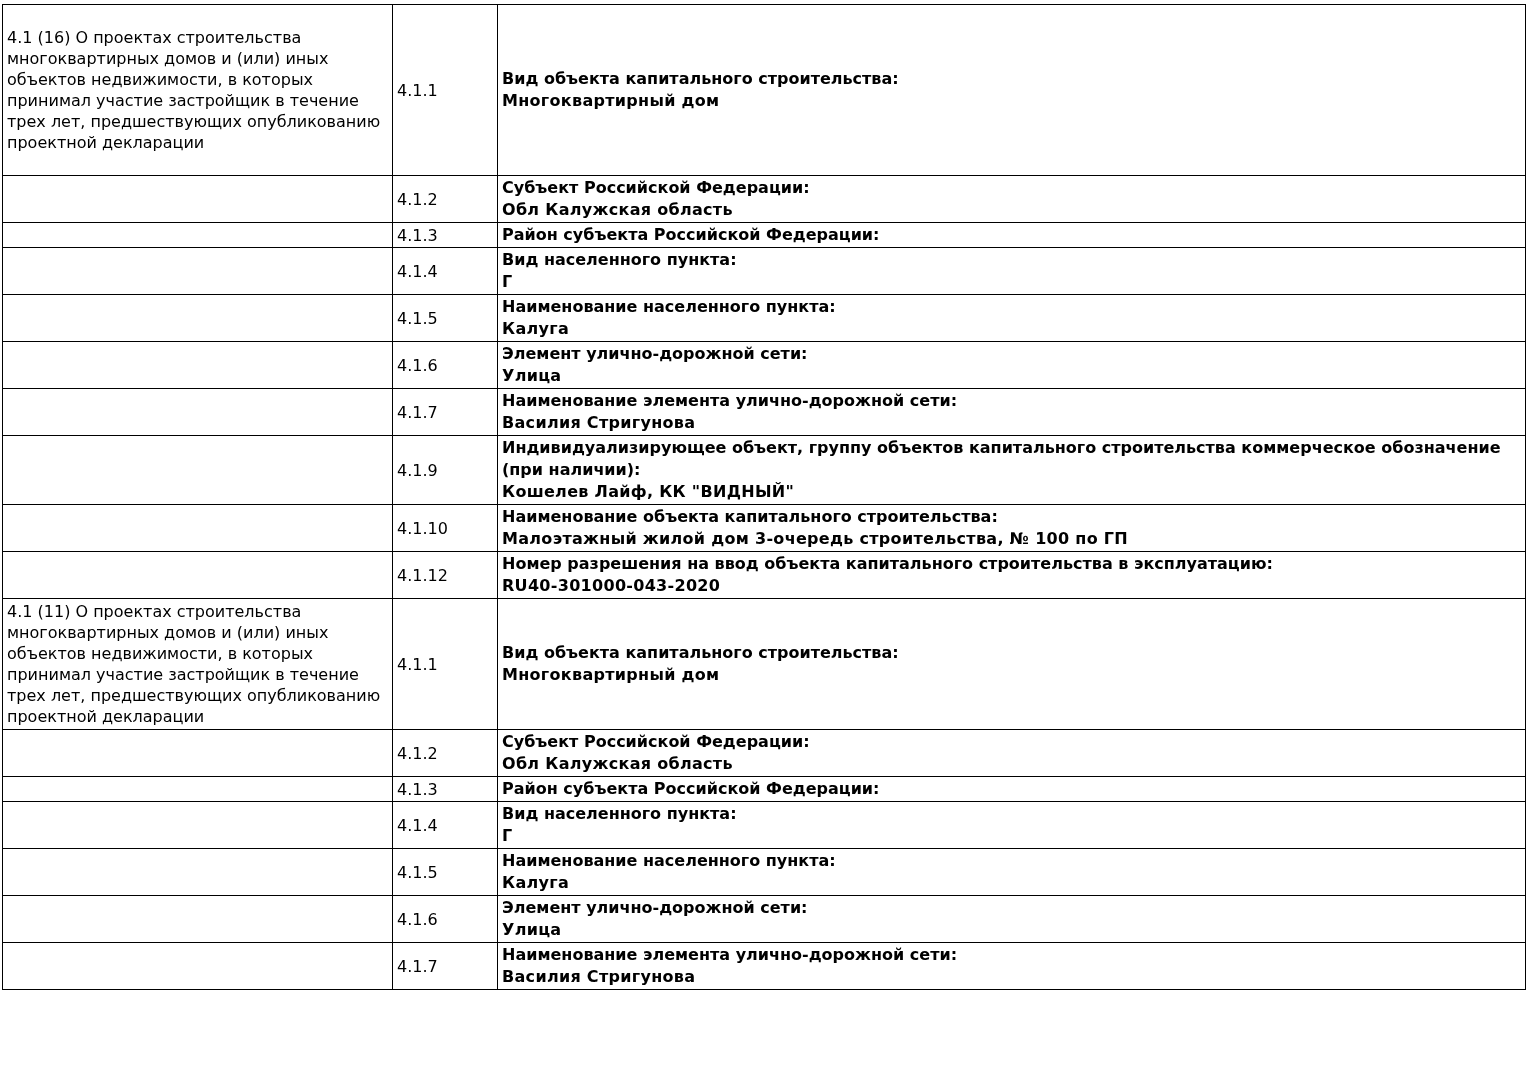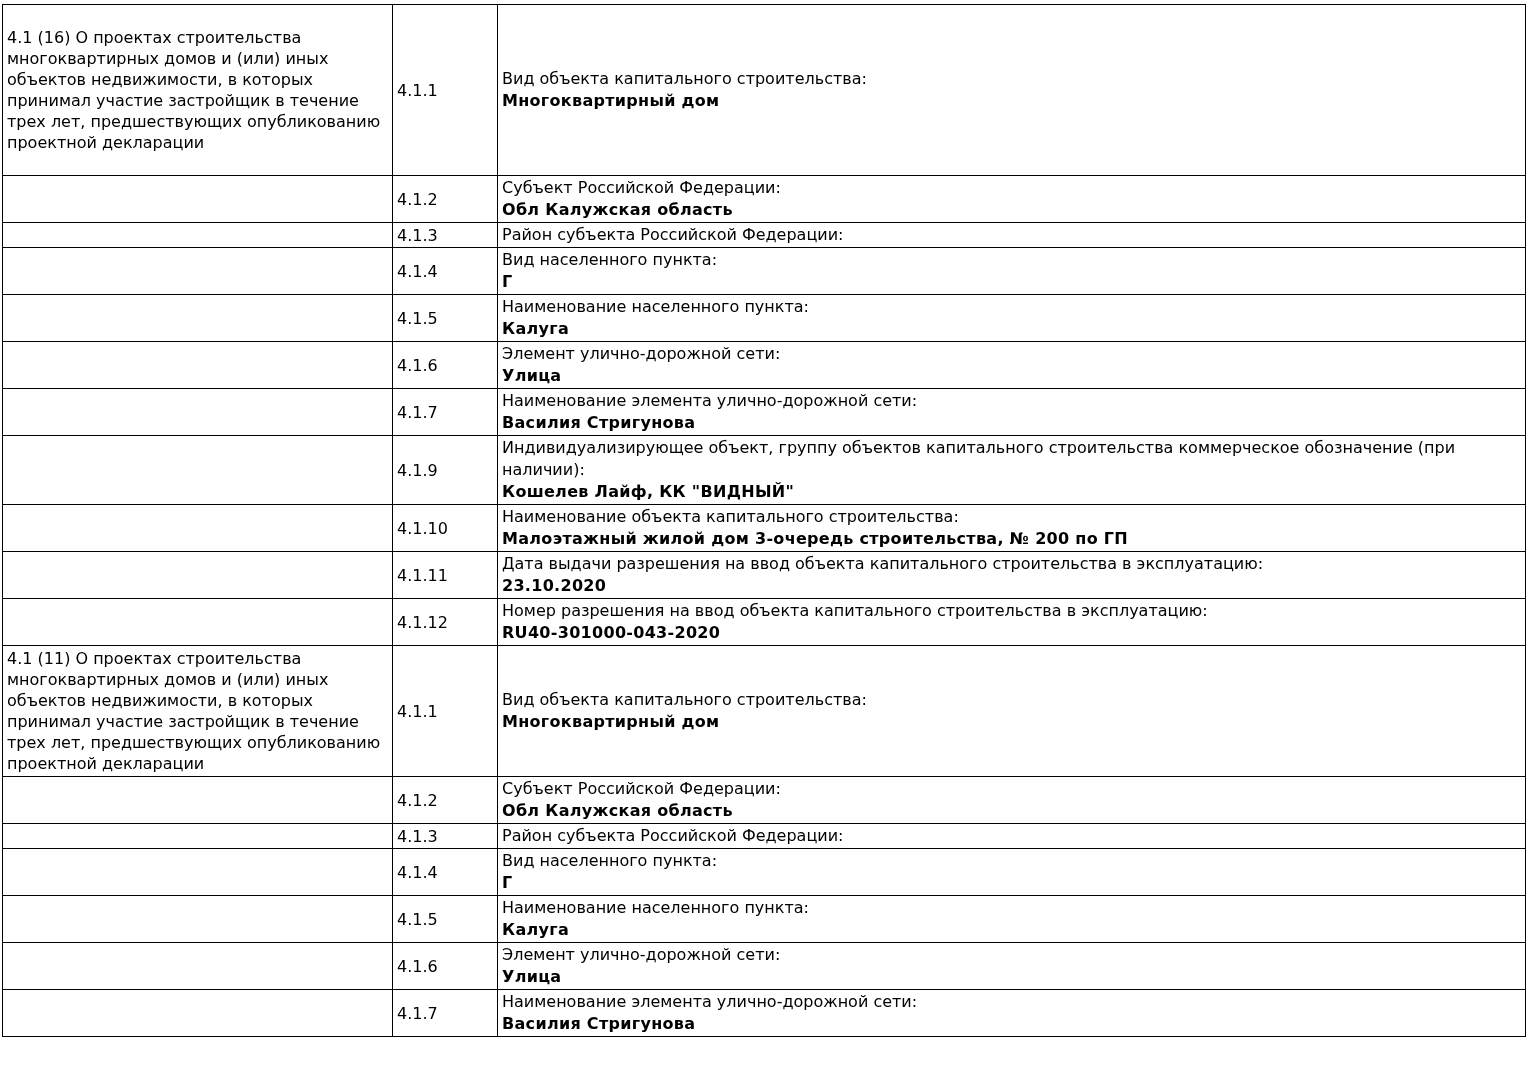--- a/index.html
+++ b/index.html
@@ -22,21 +22,21 @@
     overflow: hidden;
   }
   col.c1 { width: 390px; }
   col.c2 { width: 105px; }
   td.desc {
     vertical-align: top;
     line-height: 21px;
     padding: 1px 3px;
   }
   td.code { line-height: 21px; }
-  .label { line-height: 22px; font-weight: normal; }
+  .label { line-height: 22px; font-weight: bold; }
   .value { line-height: 22px; font-weight: bold; letter-spacing: 0.3px; }
   .value .prefix { font-weight: normal; letter-spacing: 0; }
   tr.tall1 { height: 171px; }
   tr.tall2 { height: 131px; }
 </style>
 </head>
 <body>
 
 <table class="decl">
   <colgroup>
@@ -117,32 +117,24 @@
         <div class="label">Индивидуализирующее объект, группу объектов капитального строительства коммерческое обозначение (при наличии):</div>
         <div class="value"><span class="prefix"></span><b>Кошелев Лайф, КК "ВИДНЫЙ"</b></div>
       </td>
     </tr>
 
     <tr>
       <td></td>
       <td class="code">4.1.10</td>
       <td>
         <div class="label">Наименование объекта капитального строительства:</div>
-        <div class="value"><span class="prefix"></span><b>Малоэтажный жилой дом 3-очередь строительства, № 200 по ГП</b></div>
-      </td>
-    </tr>
-
-    <tr>
-      <td></td>
-      <td class="code">4.1.11</td>
-      <td>
-        <div class="label">Дата выдачи разрешения на ввод объекта капитального строительства в эксплуатацию:</div>
-        <div class="value"><span class="prefix"></span><b>23.10.2020</b></div>
-      </td>
-    </tr>
+        <div class="value"><span class="prefix"></span><b>Малоэтажный жилой дом 3-очередь строительства, № 100 по ГП</b></div>
+      </td>
+    </tr>
+
 
     <tr>
       <td></td>
       <td class="code">4.1.12</td>
       <td>
         <div class="label">Номер разрешения на ввод объекта капитального строительства в эксплуатацию:</div>
         <div class="value"><span class="prefix"></span><b>RU40-301000-043-2020</b></div>
       </td>
     </tr>
 

